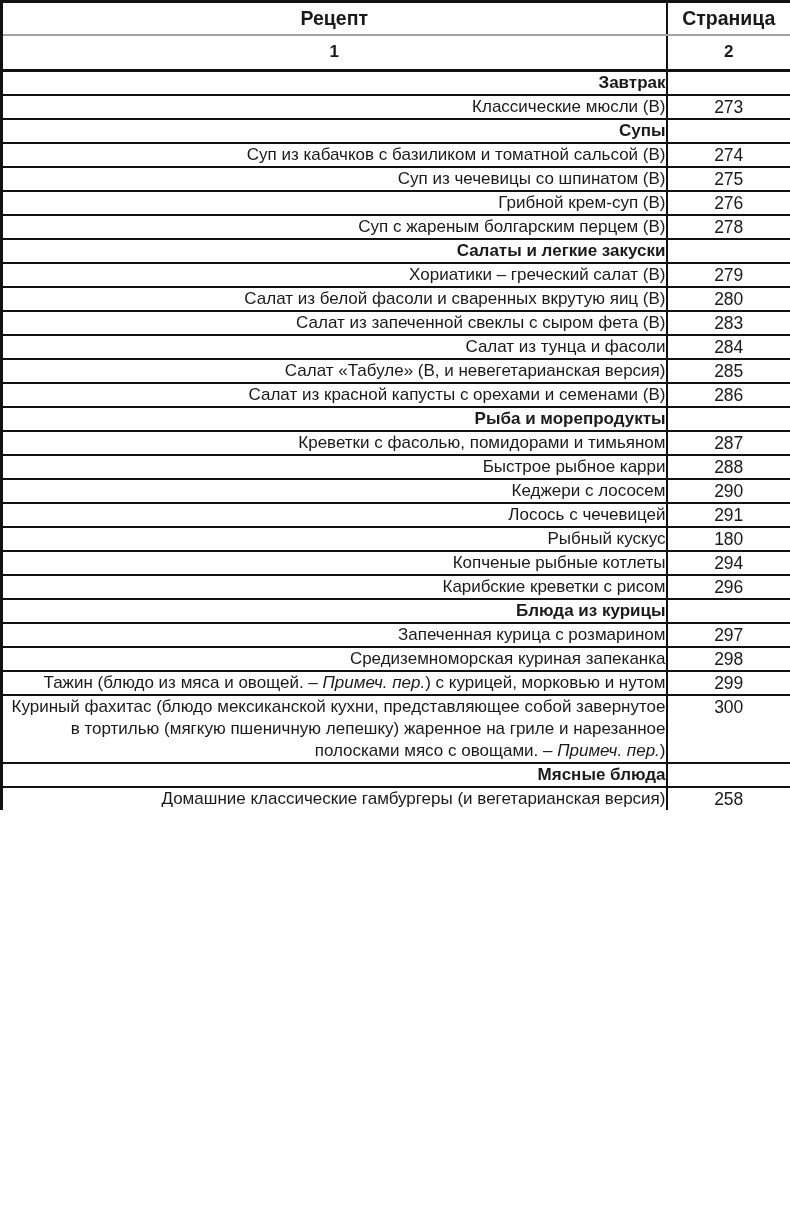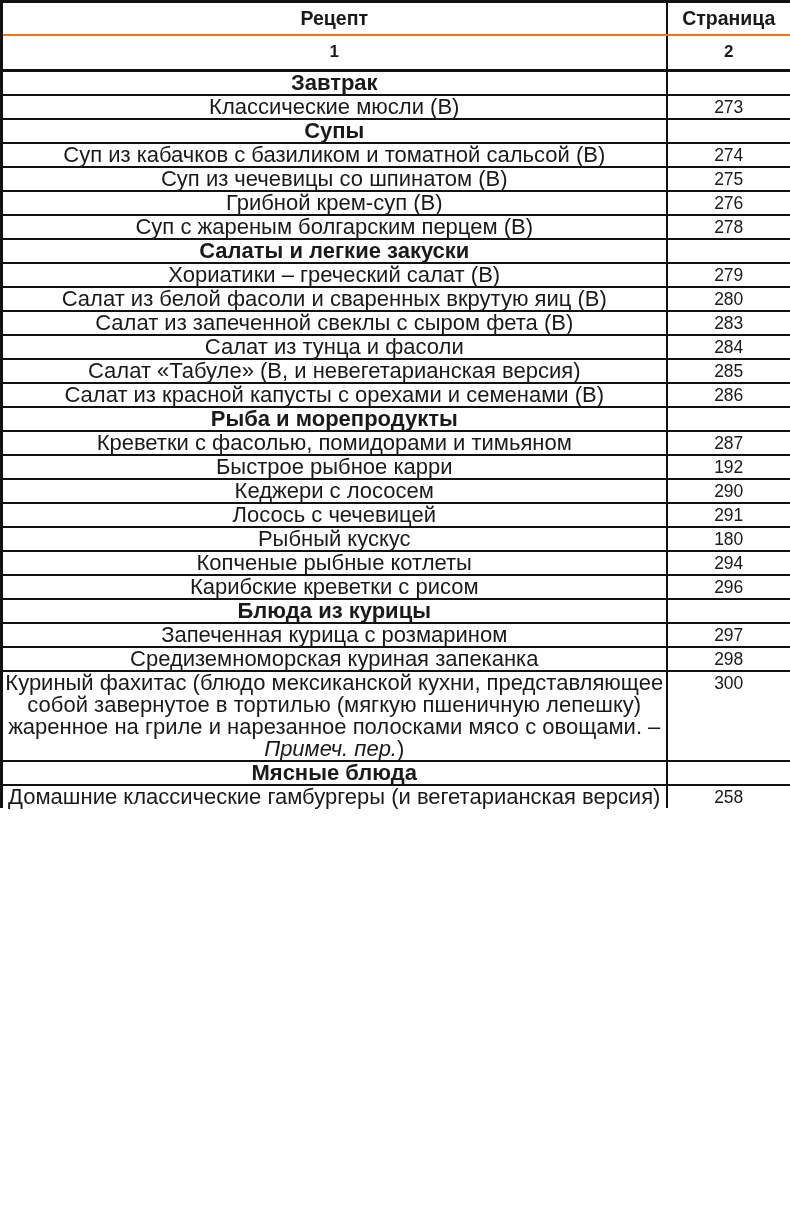--- a/index.html
+++ b/index.html
@@ -46,36 +46,36 @@
   .hdr-title td,
   .hdr-num td {
     text-align: center;
     font-weight: bold;
   }
   .hdr-title td {
     font-size: 19.5px;
     line-height: 28px;
     height: 28px;
     padding: 1px 4px 2px 4px;
-    border-bottom: 2px solid #f97316;
+    border-bottom: 2px solid #a3a3a3;
   }
   .hdr-num td {
     font-size: 17px;
     line-height: 28px;
     height: 28px;
     padding: 2px 4px 3px 4px;
     border-bottom: 3px solid #111111;
   }
 
   
   .cell-recipe {
-    font-size: 22px;
+    font-size: 17px;
     line-height: 22px;
     padding: 5px 6px 5px 7px;
-    text-align: center;
+    text-align: right;
     white-space: normal;
   }
   .cell-page {
     font-size: 17.5px;
     line-height: 22px;
     padding: 5px 6px 5px 6px;
     text-align: center;
   }
 
   tr.section .cell-recipe {
@@ -172,21 +172,21 @@
       <tr class="section">
         <td class="cell-recipe">Рыба и морепродукты</td>
         <td class="cell-page"></td>
       </tr>
       <tr class="entry">
         <td class="cell-recipe">Креветки с фасолью, помидорами и тимьяном</td>
         <td class="cell-page">287</td>
       </tr>
       <tr class="entry">
         <td class="cell-recipe">Быстрое рыбное карри</td>
-        <td class="cell-page">192</td>
+        <td class="cell-page">288</td>
       </tr>
       <tr class="entry">
         <td class="cell-recipe">Кеджери с лососем</td>
         <td class="cell-page">290</td>
       </tr>
       <tr class="entry">
         <td class="cell-recipe">Лосось с чечевицей</td>
         <td class="cell-page">291</td>
       </tr>
       <tr class="entry">
@@ -205,20 +205,24 @@
         <td class="cell-recipe">Блюда из курицы</td>
         <td class="cell-page"></td>
       </tr>
       <tr class="entry">
         <td class="cell-recipe">Запеченная курица с розмарином</td>
         <td class="cell-page">297</td>
       </tr>
       <tr class="entry">
         <td class="cell-recipe">Средиземноморская куриная запеканка</td>
         <td class="cell-page">298</td>
+      </tr>
+      <tr class="entry">
+        <td class="cell-recipe"><span>Тажин (блюдо из мяса и овощей. – </span><em class="note-italic">Примеч. пер.</em><span>) с курицей, морковью и нутом</span></td>
+        <td class="cell-page">299</td>
       </tr>
       <tr class="entry">
         <td class="cell-recipe"><span>Куриный фахитас (блюдо мексиканской кухни, представляющее собой завернутое в тортилью (мягкую пшеничную лепешку) жаренное на гриле и нарезанное полосками мясо с овощами. – </span><em class="note-italic">Примеч. пер.</em><span>)</span></td>
         <td class="cell-page">300</td>
       </tr>
       <tr class="section">
         <td class="cell-recipe">Мясные блюда</td>
         <td class="cell-page"></td>
       </tr>
       <tr class="entry last-row">

